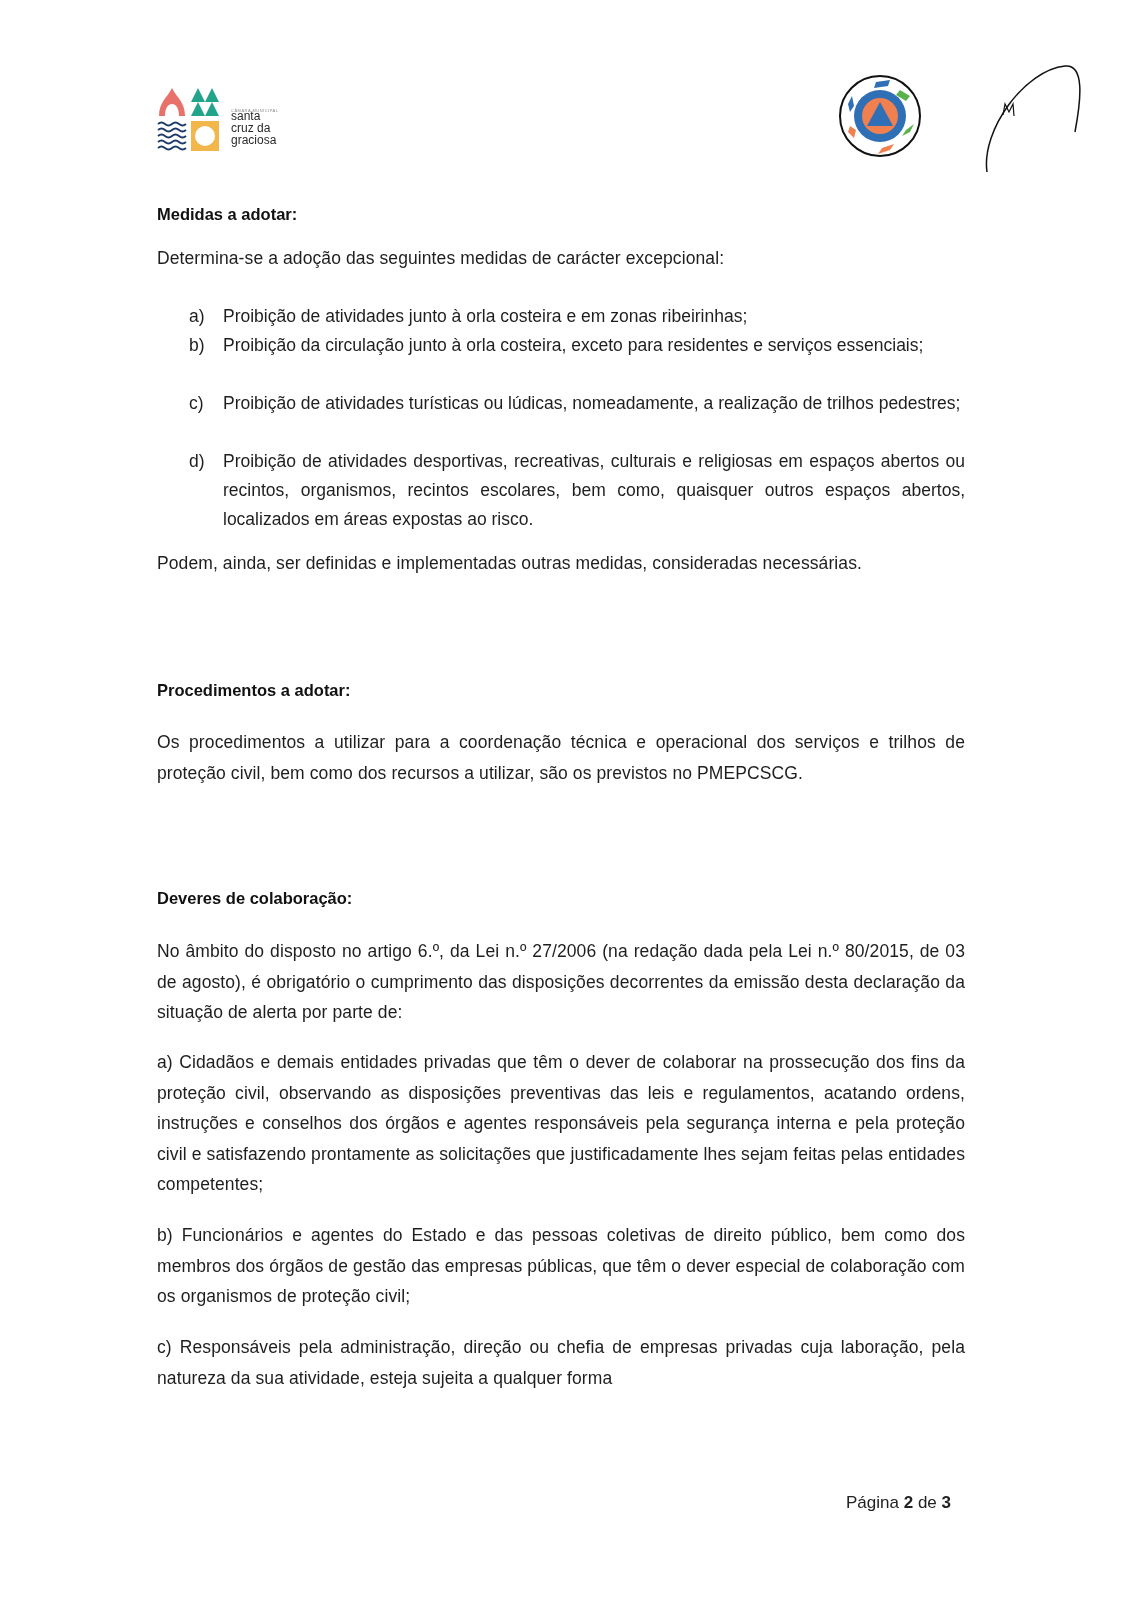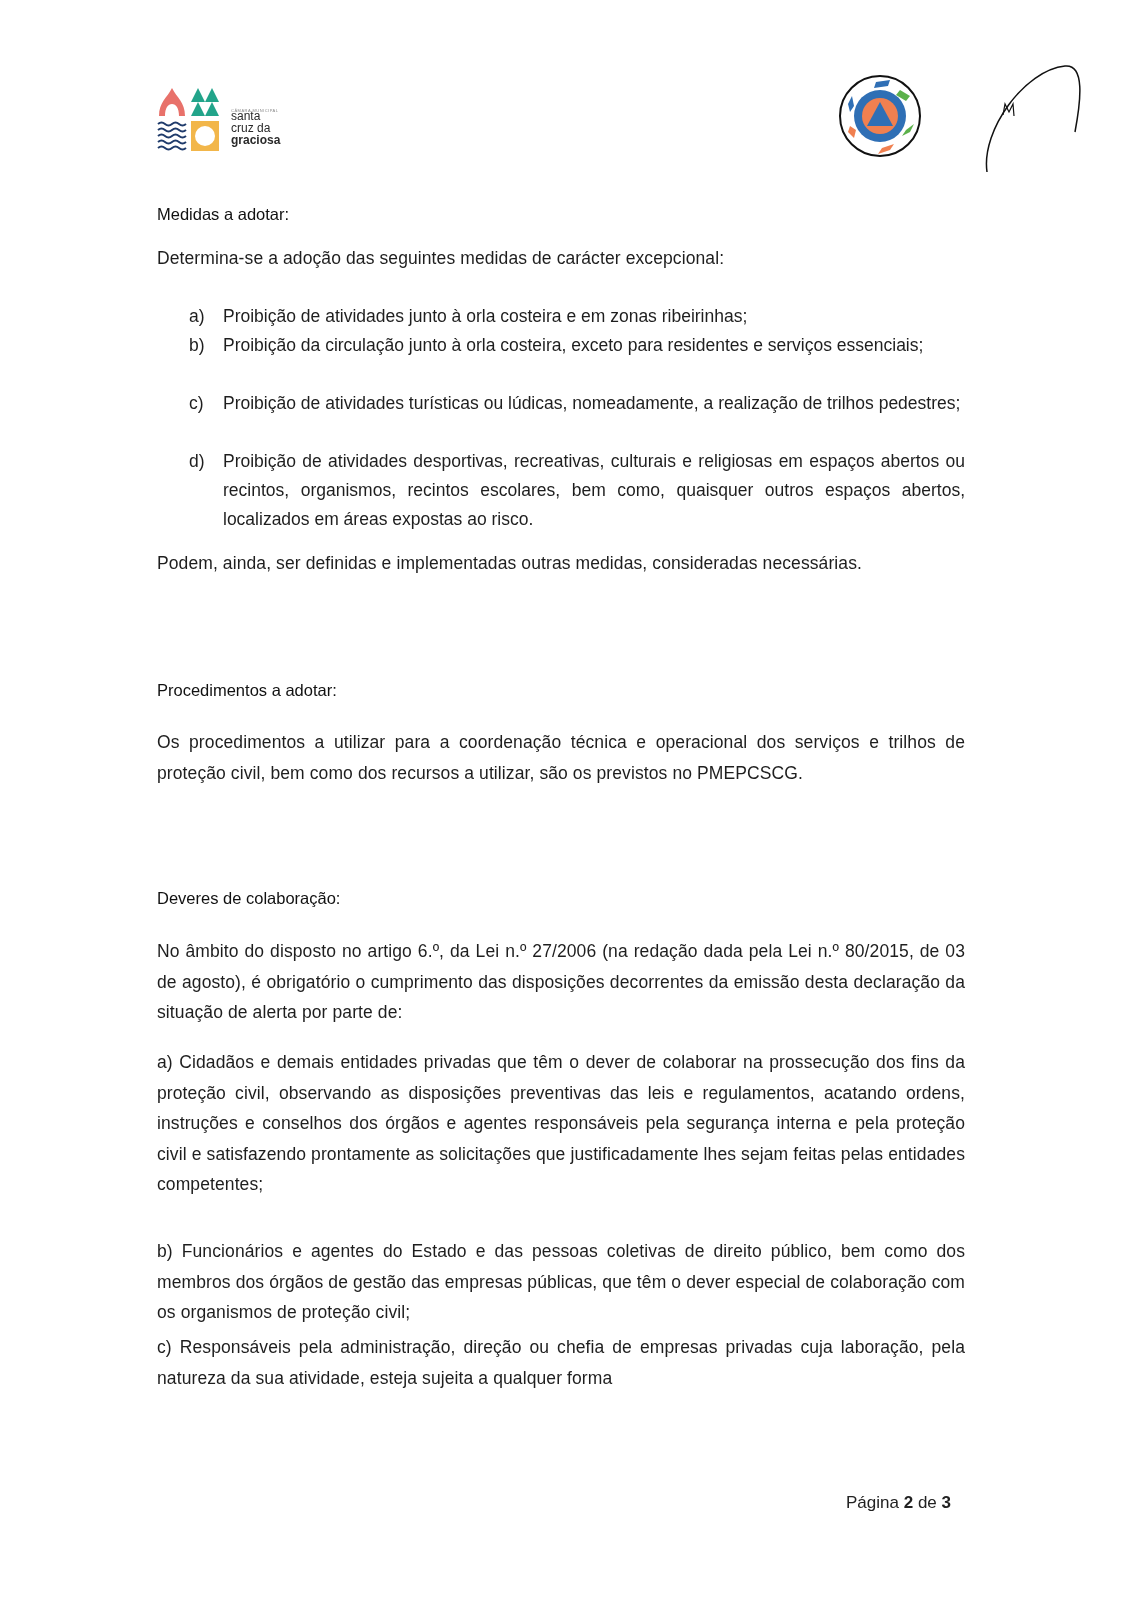--- a/index.html
+++ b/index.html
@@ -2,25 +2,25 @@
 <html><head>
 <meta charset="utf-8">
 <style>
   html, body { margin:0; padding:0; background:#ffffff; }
   body { width:1131px; height:1600px; position:relative; overflow:hidden;
          font-family:"Liberation Sans", sans-serif; color:#1e1e1e; }
   .logo-left { position:absolute; left:157px; top:86px; width:140px; height:68px; }
   .logo-mark { position:absolute; left:0; top:0; width:62px; height:66px; }
   .logo-small { position:absolute; left:74px; top:22px; font-size:4px; letter-spacing:0.5px; color:#888; }
   .logo-text { position:absolute; left:74px; top:24px; font-size:12px; line-height:12px; color:#2a2a2a; }
-  .logo-text .b { font-weight:bold; }
+  .logo-text .b { font-weight:normal; }
   .logo-right { position:absolute; left:838px; top:74px; width:84px; height:84px; }
   .signature { position:absolute; left:985px; top:60px; width:120px; height:120px; }
   .content { position:absolute; left:157px; top:0; width:808px; }
-  .h { position:absolute; left:0; font-weight:normal; font-size:16.5px; color:#111; }
+  .h { position:absolute; left:0; font-weight:bold; font-size:16.5px; color:#111; }
   .p { position:absolute; left:0; width:808px; font-size:17.5px; line-height:30.5px; text-align:justify; letter-spacing:0.1px; }
   .li { position:absolute; left:32px; width:776px; font-size:17.5px; line-height:29px; text-align:justify; }
   .li .m { position:absolute; left:0; top:0; }
   .li .t { display:block; margin-left:34px; }
   .footer { position:absolute; left:846px; top:1493px; font-size:17px; color:#222; }
   .footer b { font-weight:bold; }
 </style>
 </head>
 <body>
 
@@ -90,21 +90,21 @@
   </div>
 
   <div class="p" style="top:548px;">Podem, ainda, ser definidas e implementadas outras medidas, consideradas necessárias.</div>
 
   <div class="h" style="top:681px;">Procedimentos a adotar:</div>
   <div class="p" style="top:727px;">Os procedimentos a utilizar para a coordenação técnica e operacional dos serviços e trilhos de proteção civil, bem como dos recursos a utilizar, são os previstos no PMEPCSCG.</div>
 
   <div class="h" style="top:889px;">Deveres de colaboração:</div>
   <div class="p" style="top:936px;">No âmbito do disposto no artigo 6.º, da Lei n.º 27/2006 (na redação dada pela Lei n.º 80/2015, de 03 de agosto), é obrigatório o cumprimento das disposições decorrentes da emissão desta declaração da situação de alerta por parte de:</div>
   <div class="p" style="top:1047px;">a) Cidadãos e demais entidades privadas que têm o dever de colaborar na prossecução dos fins da proteção civil, observando as disposições preventivas das leis e regulamentos, acatando ordens, instruções e conselhos dos órgãos e agentes responsáveis pela segurança interna e pela proteção civil e satisfazendo prontamente as solicitações que justificadamente lhes sejam feitas pelas entidades competentes;</div>
-  <div class="p" style="top:1220px;margin-top:16px;">b) Funcionários e agentes do Estado e das pessoas coletivas de direito público, bem como dos membros dos órgãos de gestão das empresas públicas, que têm o dever especial de colaboração com os organismos de proteção civil;</div>
+  <div class="p" style="top:1220px;">b) Funcionários e agentes do Estado e das pessoas coletivas de direito público, bem como dos membros dos órgãos de gestão das empresas públicas, que têm o dever especial de colaboração com os organismos de proteção civil;</div>
   <div class="p" style="top:1332px;">c) Responsáveis pela administração, direção ou chefia de empresas privadas cuja laboração, pela natureza da sua atividade, esteja sujeita a qualquer forma</div>
 </div>
 
 <div class="footer">
   <span>Página</span>
   <b>2</b>
   <span>de</span>
   <b>3</b>
 </div>
 

